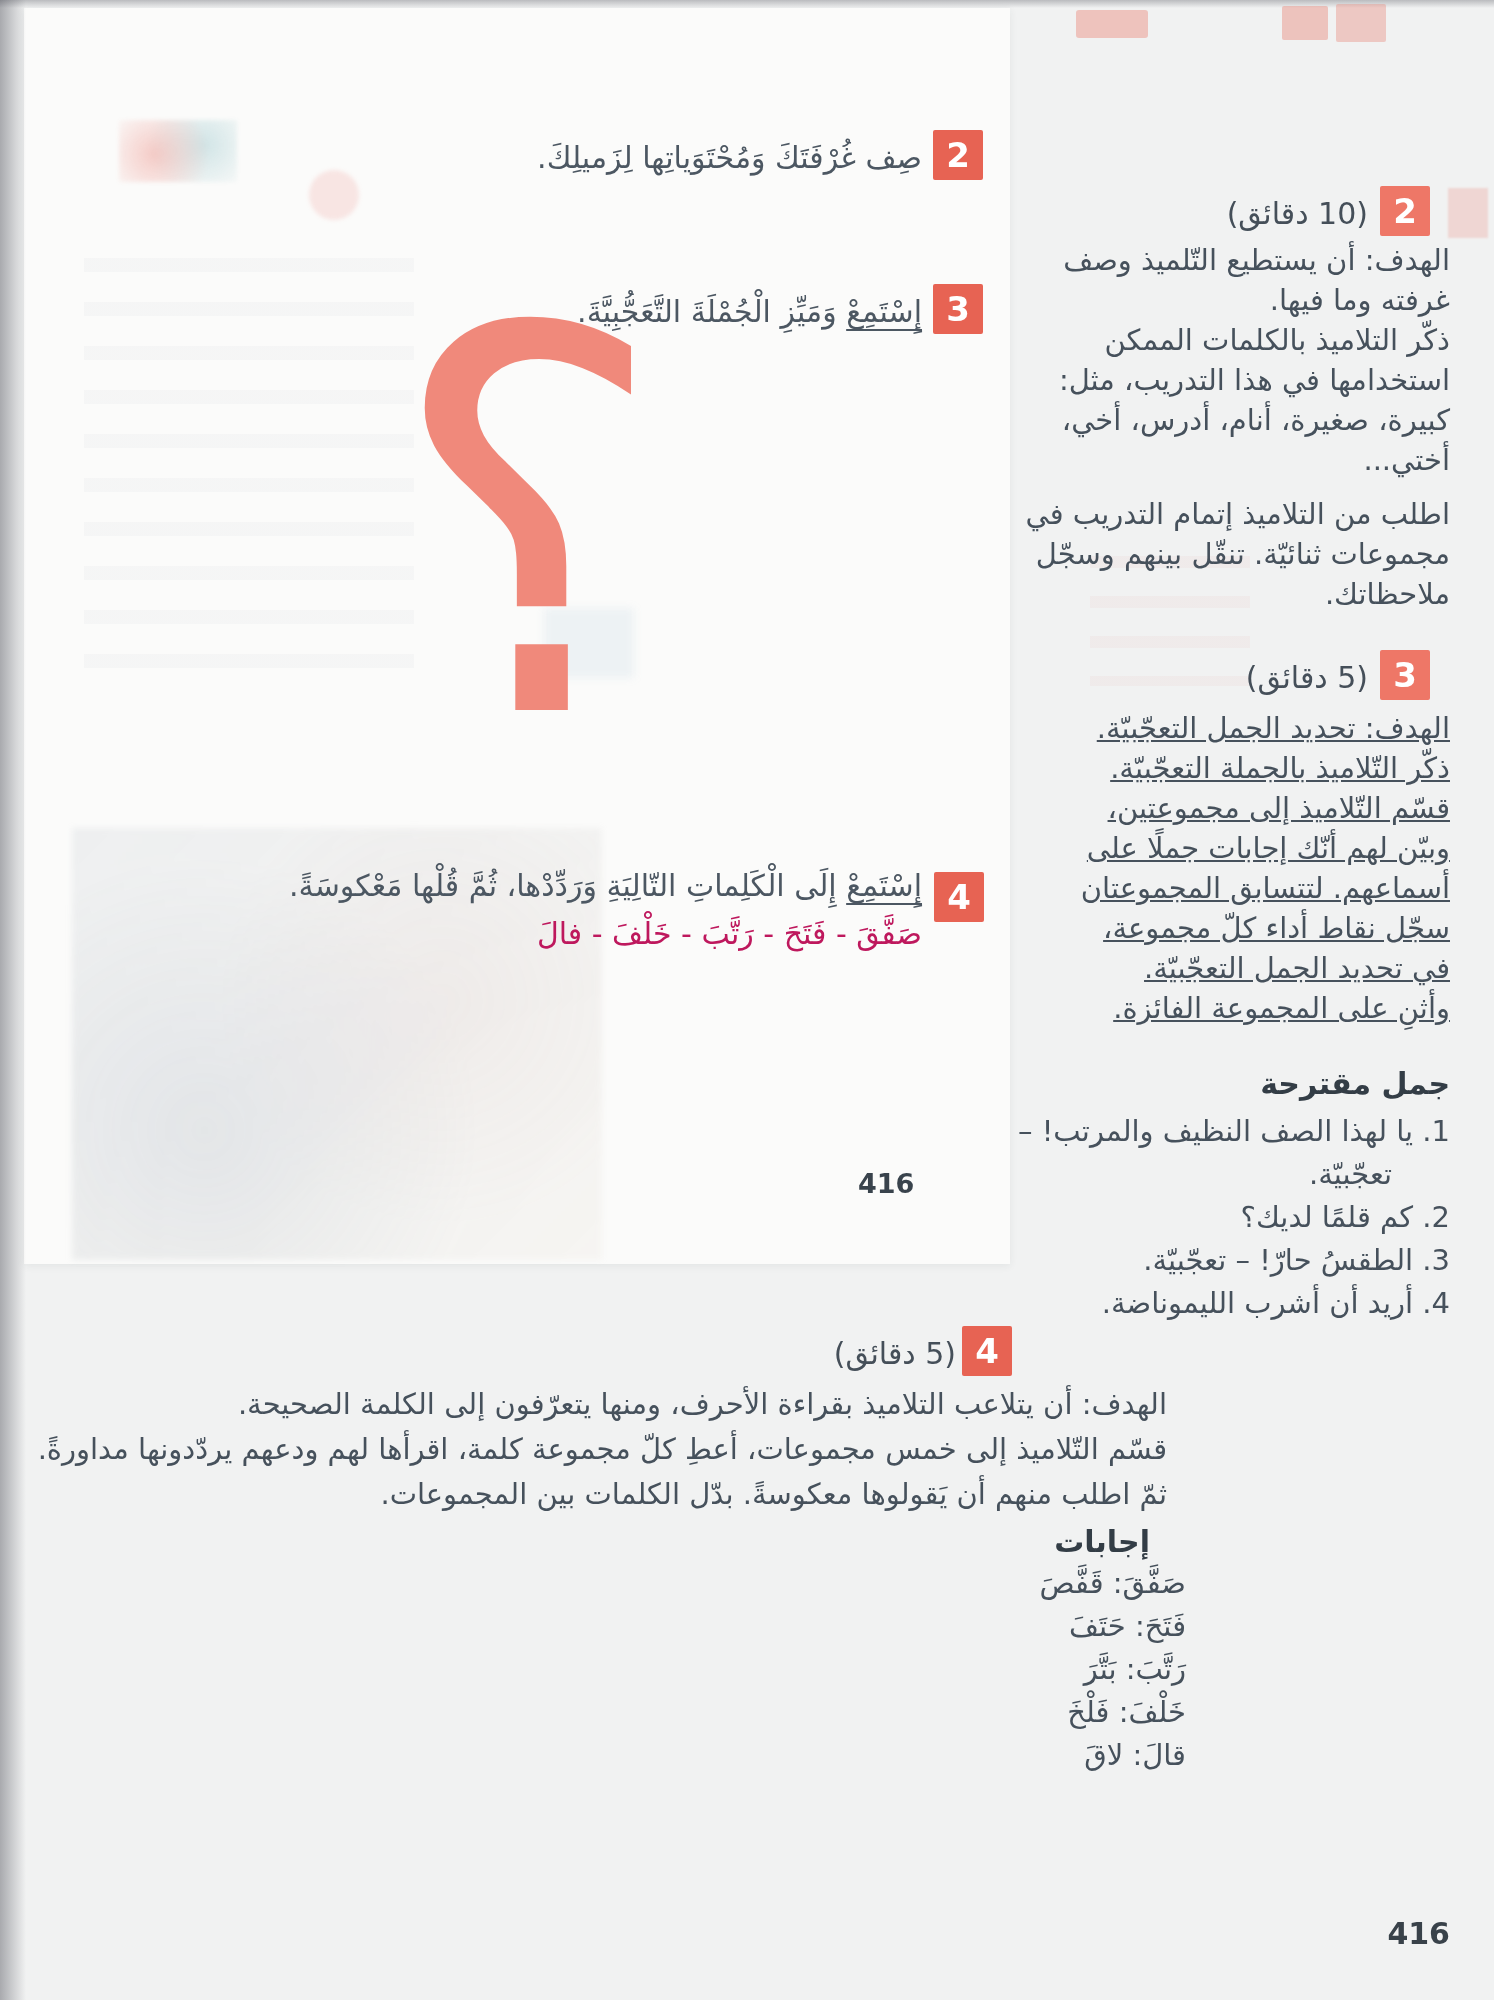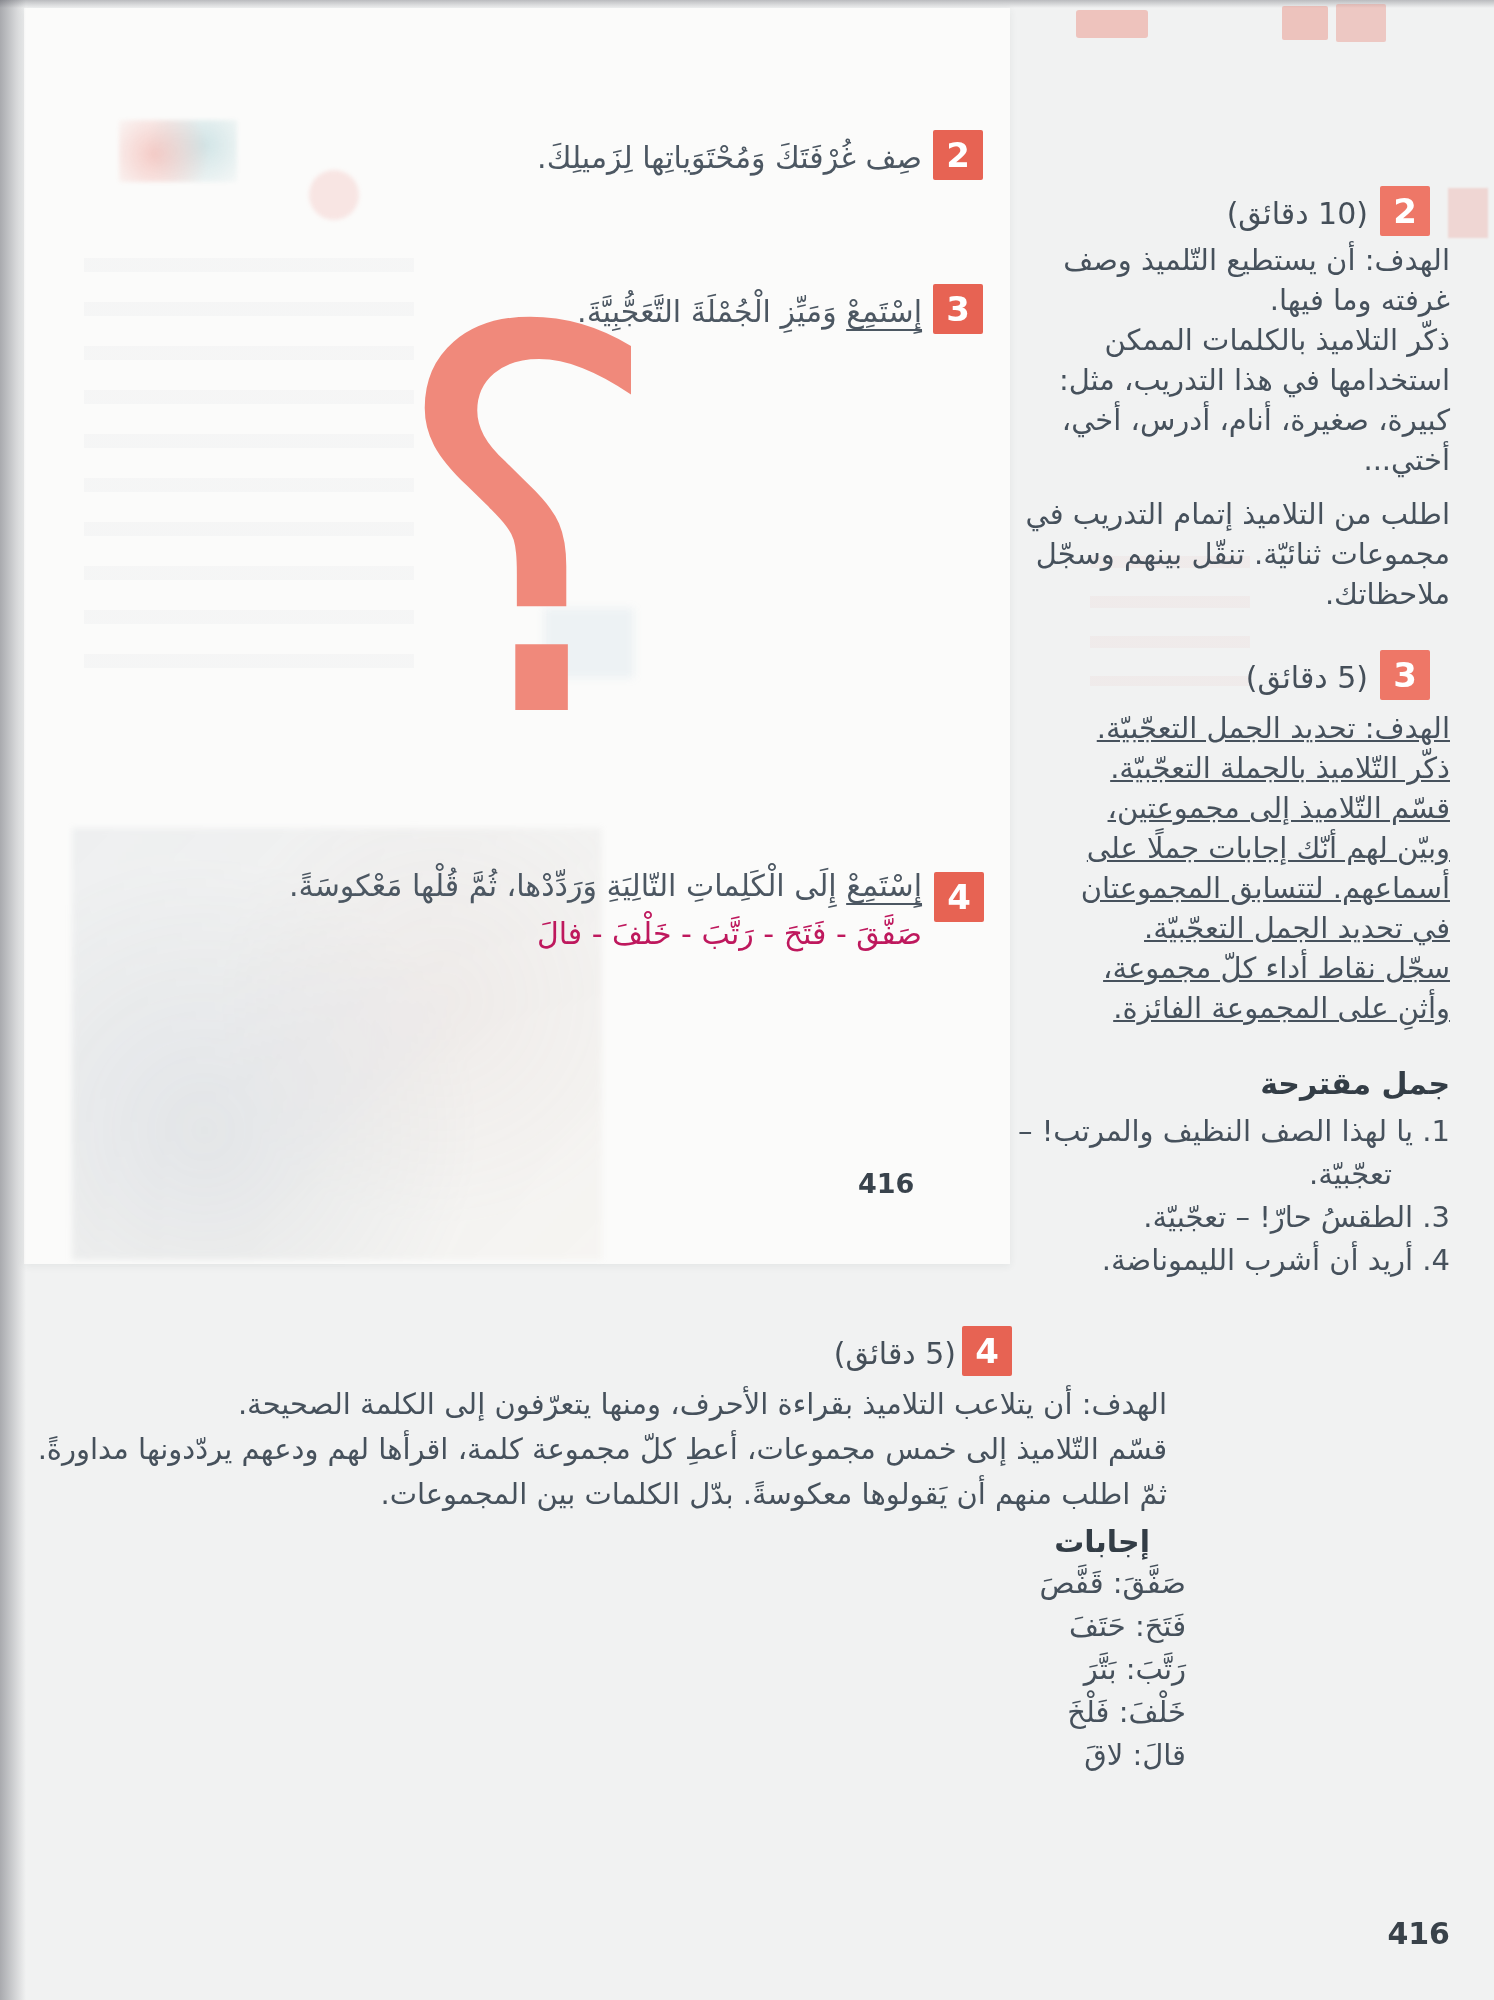--- a/index.html
+++ b/index.html
@@ -138,29 +138,30 @@
   <div class="badge red-light" style="left:1380px;top:650px;">
     <span>3</span>
   </div>
   <div class="time-label" style="right:126px;top:660px;">(5 دقائق)</div>
   <div class="sidebar-block" style="right:44px;top:708px;text-decoration:underline;">
     <div class="sline">الهدف: تحديد الجمل التعجّبيّة.</div>
     <div class="sline">ذكّر التّلاميذ بالجملة التعجّبيّة.</div>
     <div class="sline">قسّم التّلاميذ إلى مجموعتين،</div>
     <div class="sline">وبيّن لهم أنّك إجابات جملًا على</div>
     <div class="sline">أسماعهم. لتتسابق المجموعتان</div>
+    <div class="sline">سجّل نقاط أداء كلّ مجموعة،</div>
     <div class="sline">في تحديد الجمل التعجّبيّة.</div>
-    <div class="sline">سجّل نقاط أداء كلّ مجموعة،</div>
     <div class="sline">وأثنِ على المجموعة الفائزة.</div>
   </div>
 
   <div class="sugg-heading" style="right:44px;top:1066px;">جمل مقترحة</div>
   <div class="sidebar-block" style="right:44px;top:1110px;">
     <div class="sugg-row">1. يا لهذا الصف النظيف والمرتب! –</div>
     <div class="sugg-row cont">تعجّبيّة.</div>
+    <div class="sugg-row">2. كم قلمًا لديك؟</div>
     <div class="sugg-row">3. الطقسُ حارّ! – تعجّبيّة.</div>
     <div class="sugg-row">4. أريد أن أشرب الليموناضة.</div>
   </div>
 
   <div class="badge red" style="left:962px;top:1326px;">
     <span>4</span>
   </div>
   <div class="time-label" style="right:538px;top:1336px;">(5 دقائق)</div>
   <div class="sidebar-block" style="right:327px;top:1382px;">
     <div class="bline">الهدف: أن يتلاعب التلاميذ بقراءة الأحرف، ومنها يتعرّفون إلى الكلمة الصحيحة.</div>

